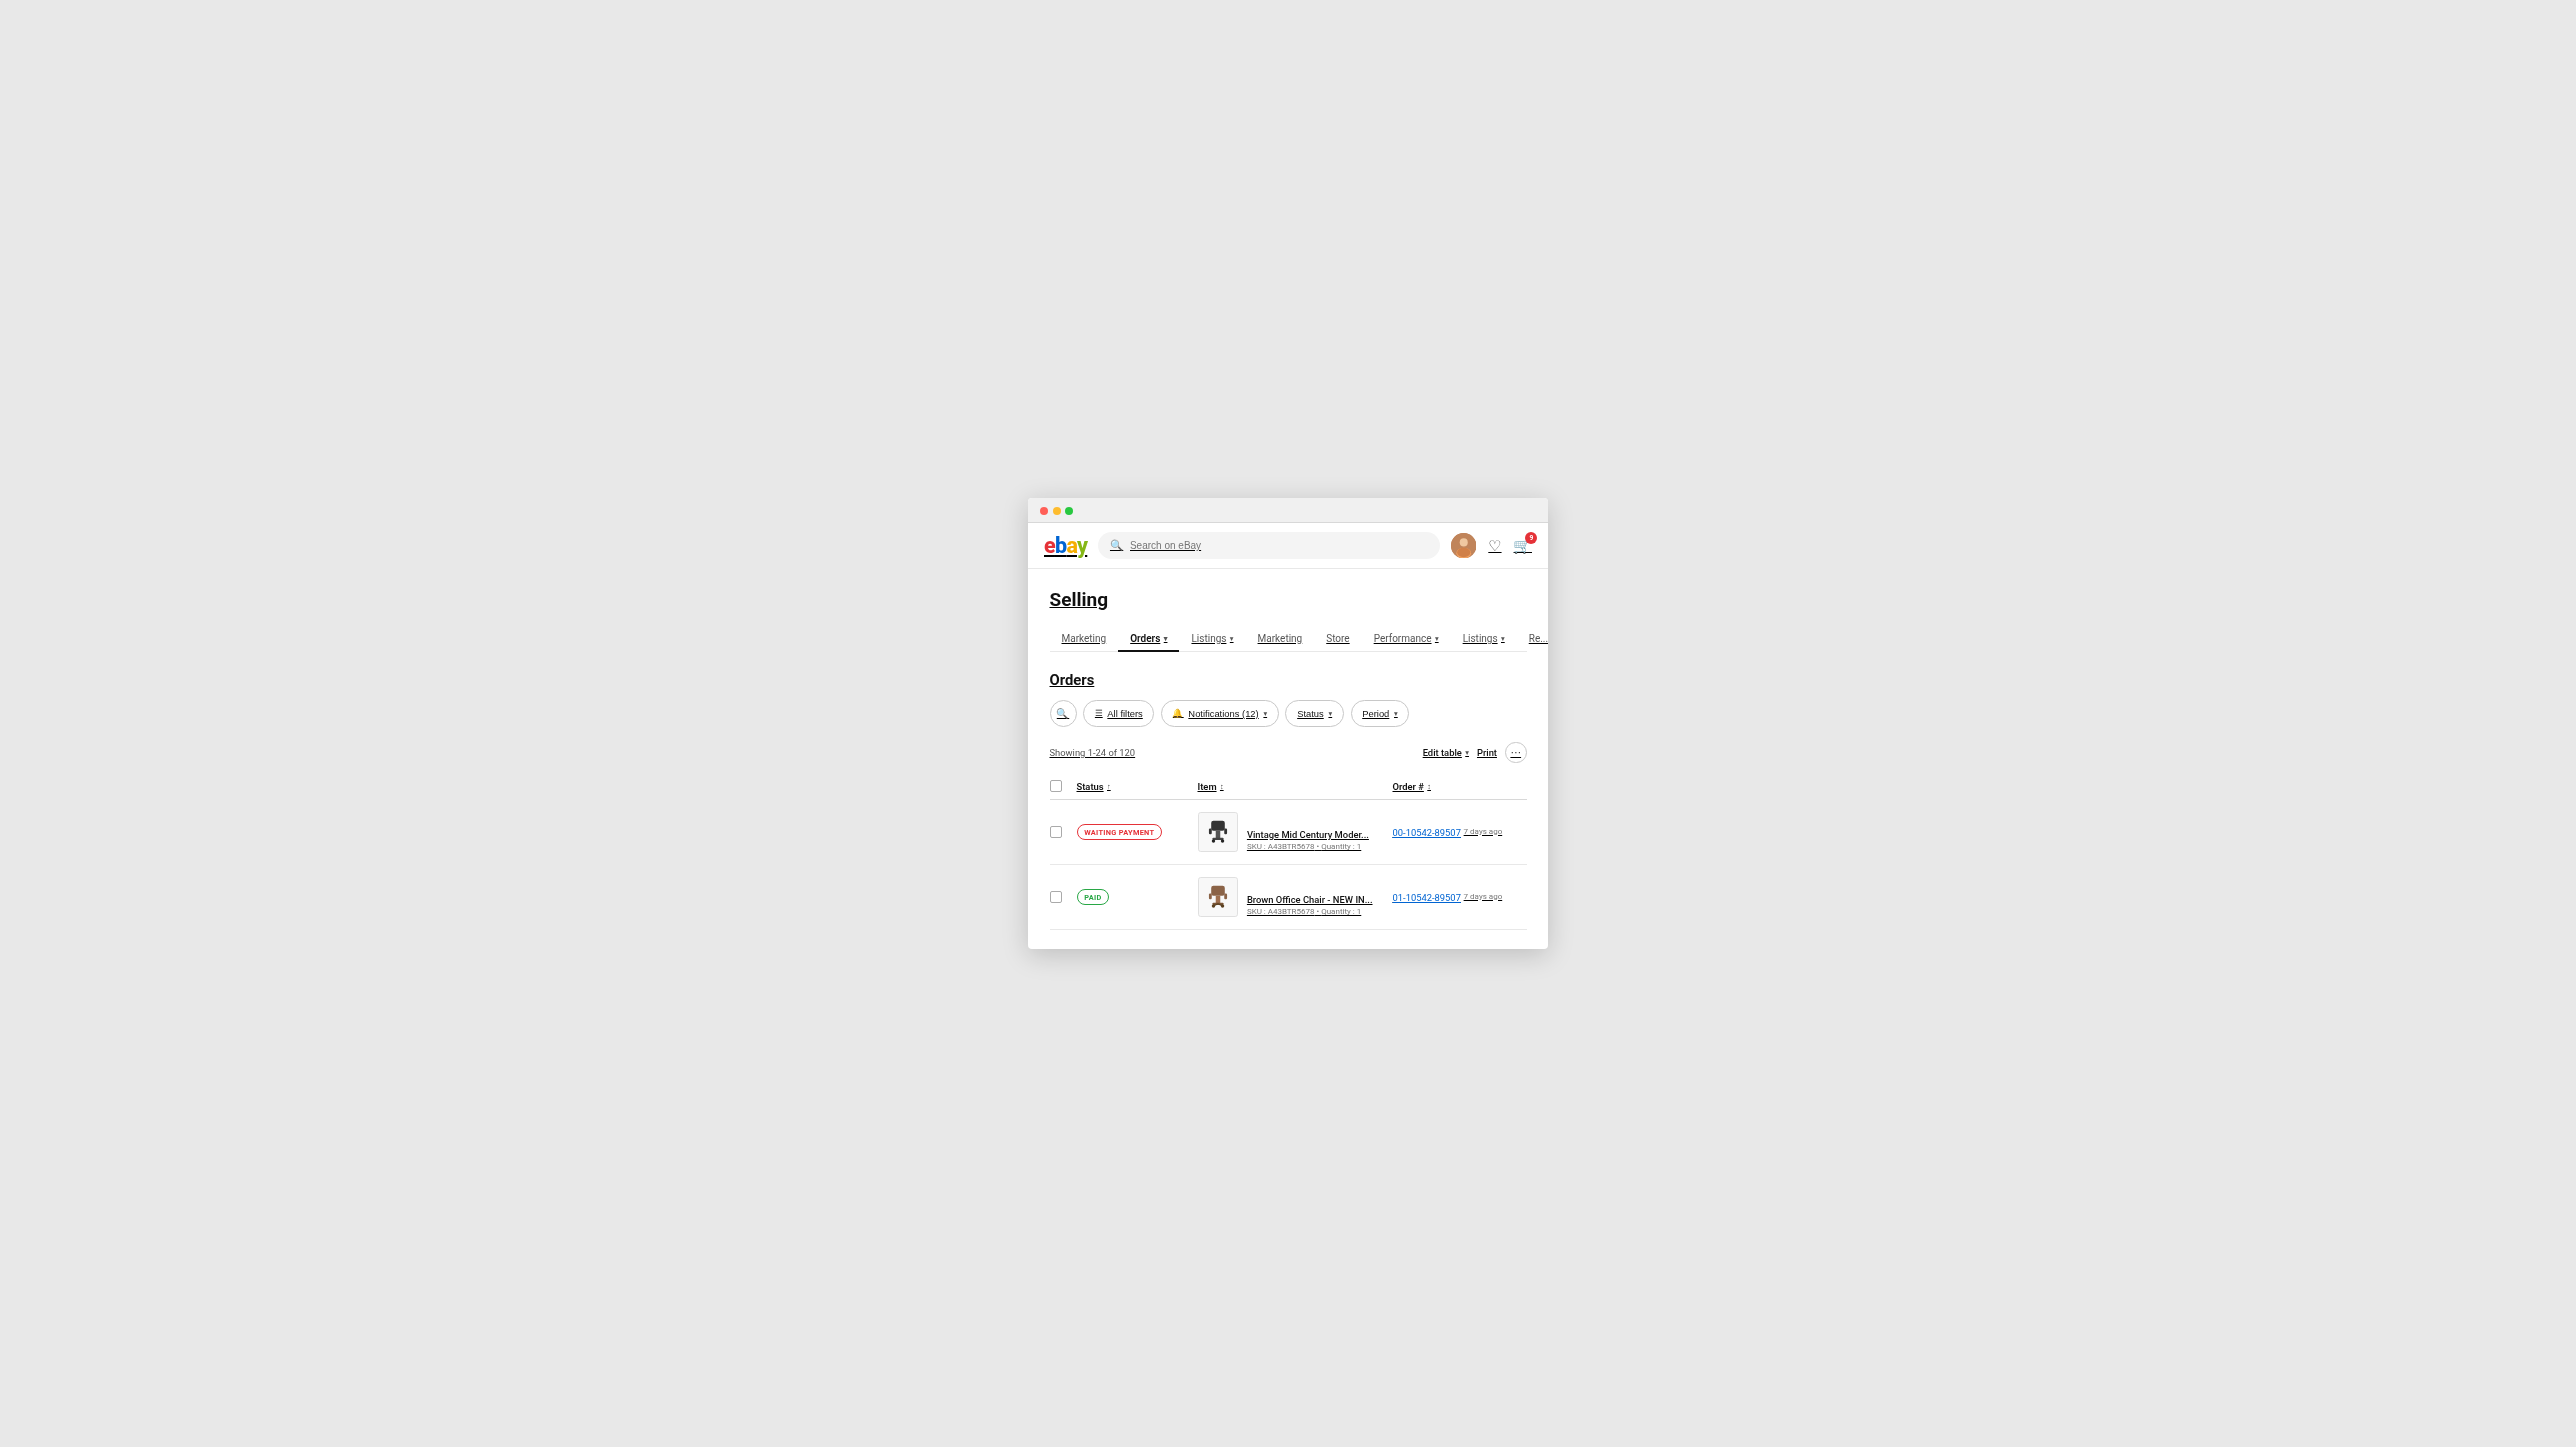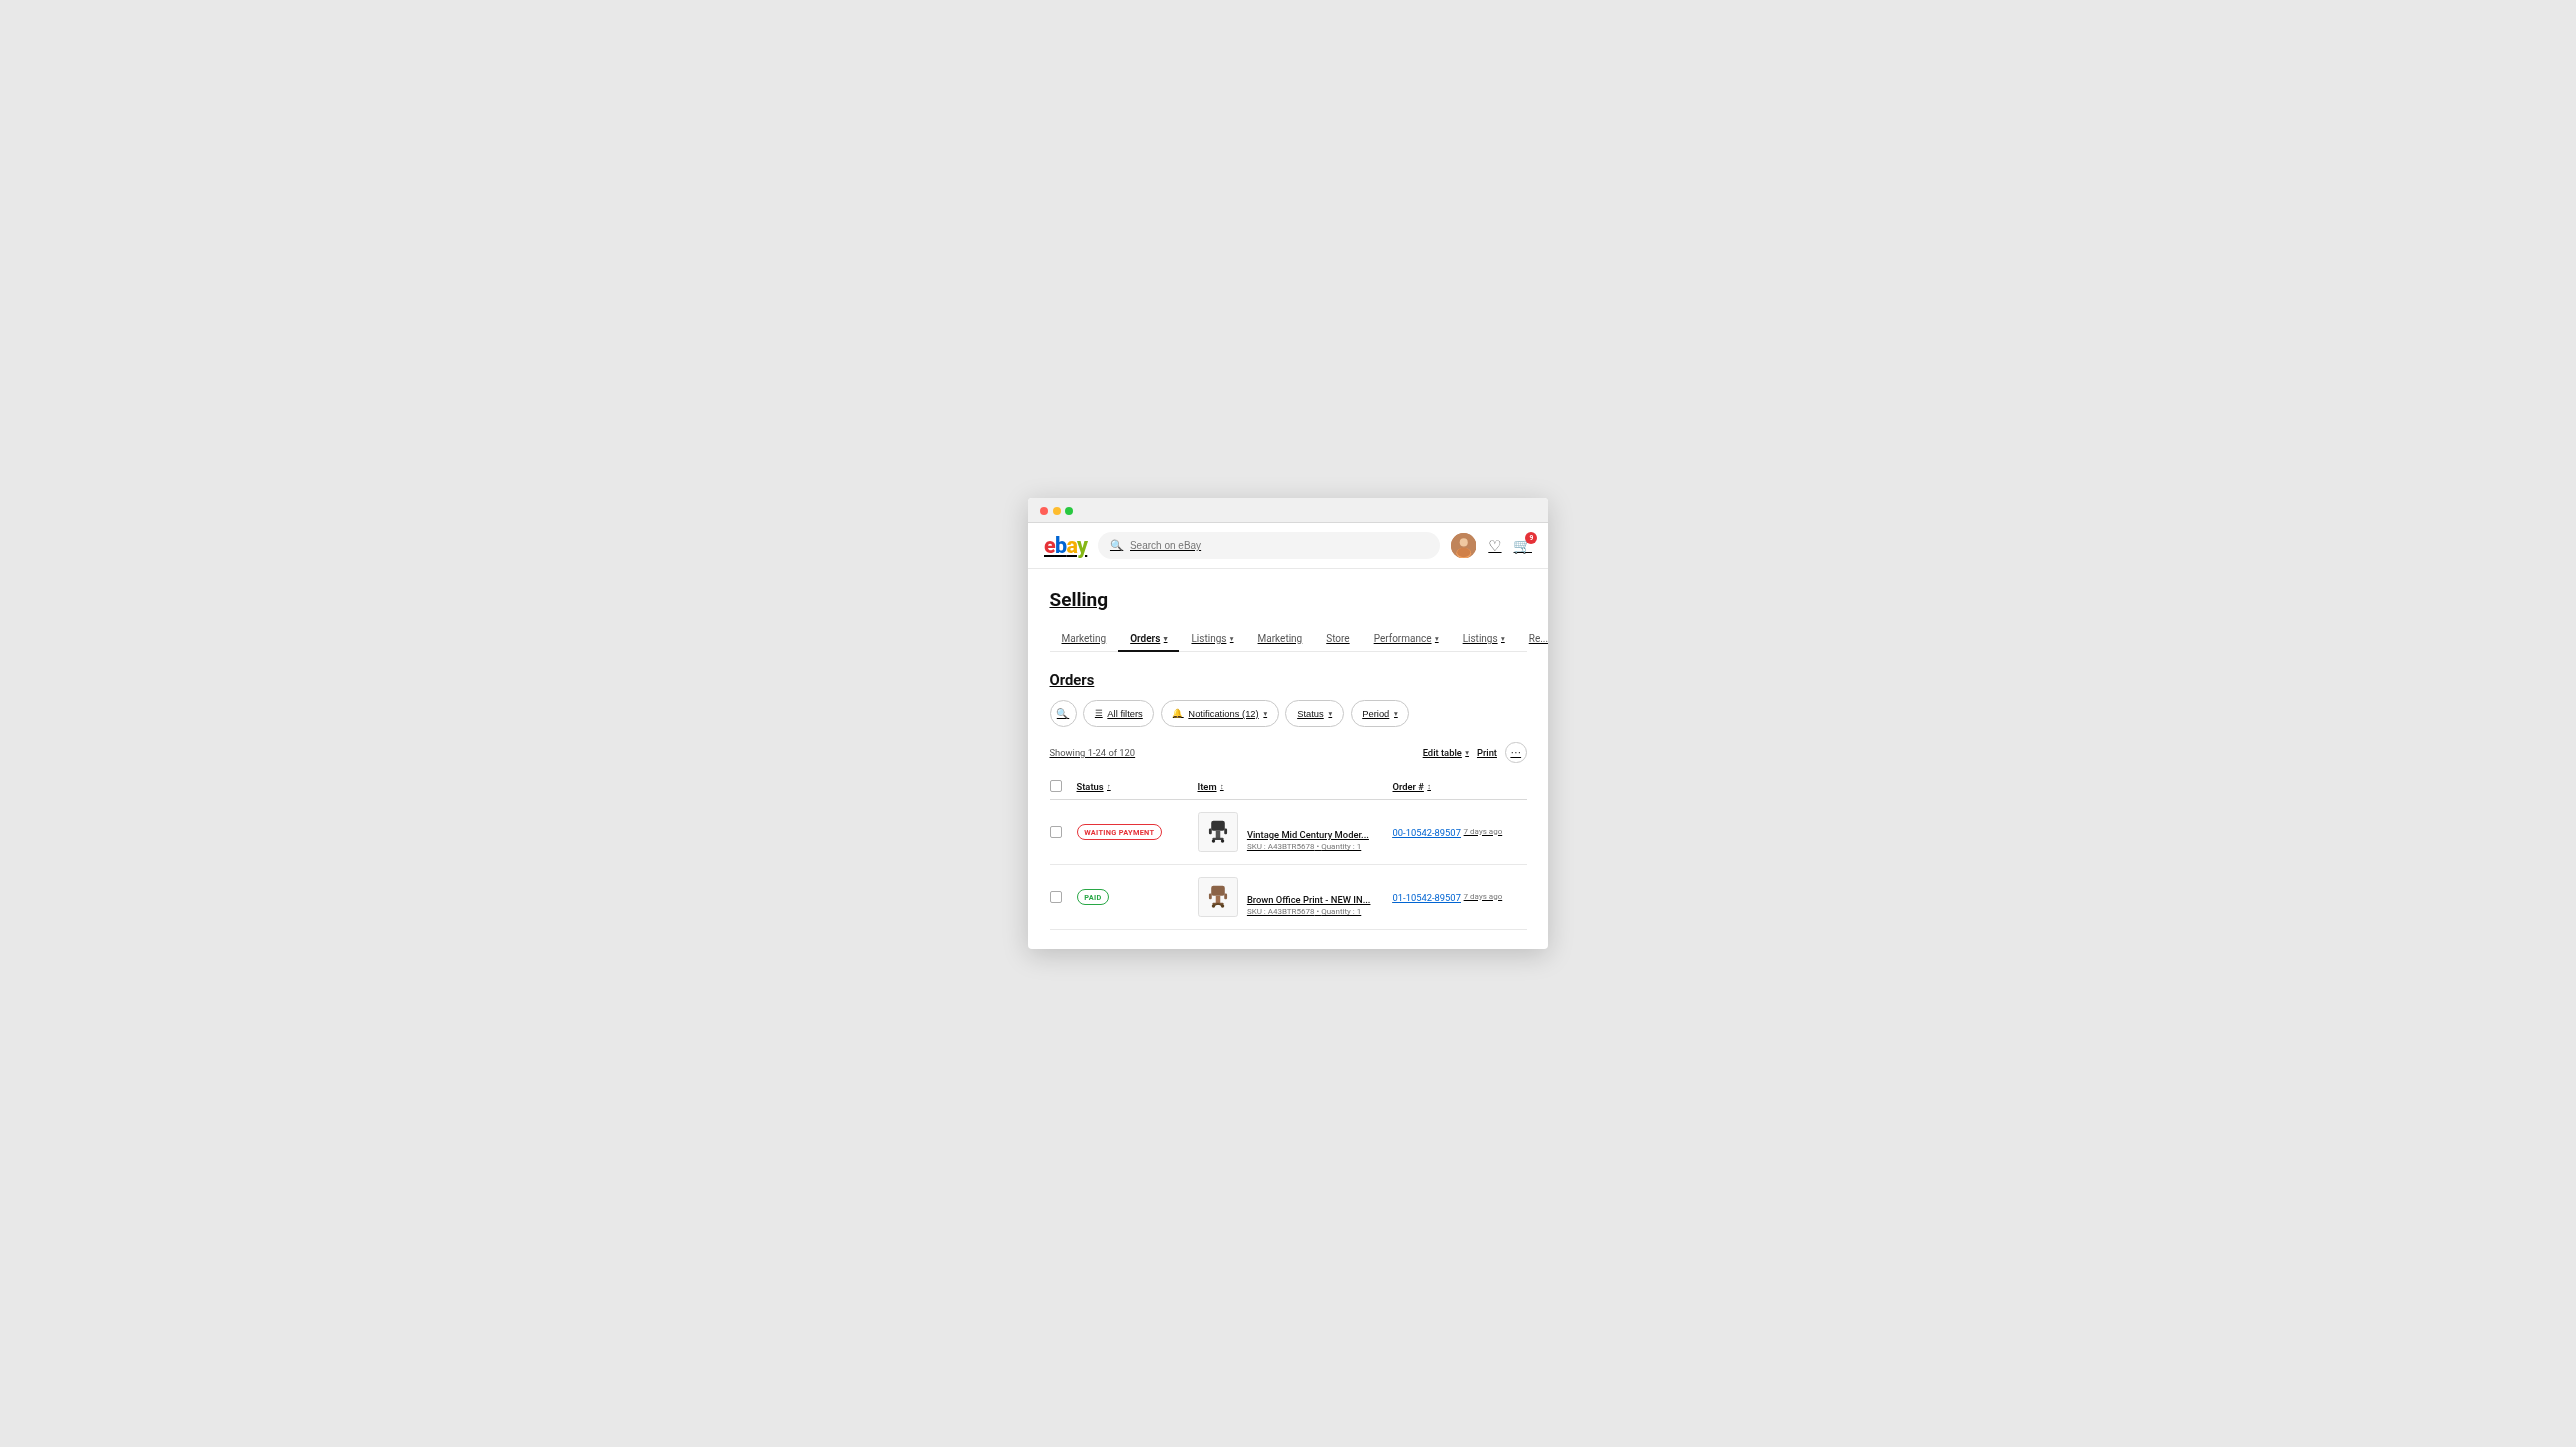--- a/index.html
+++ b/index.html
@@ -598,21 +598,21 @@
               <rect x="20" y="40" width="20" height="4" rx="2" fill="#7a5535"></rect>
               <circle cx="22" cy="46" r="3" fill="#5a4020"></circle>
               <circle cx="38" cy="46" r="3" fill="#5a4020"></circle>
               <line x1="22" y1="46" x2="30" y2="42" stroke="#5a4020" stroke-width="2"></line>
               <line x1="38" y1="46" x2="30" y2="42" stroke="#5a4020" stroke-width="2"></line>
               <rect x="14" y="24" width="5" height="10" rx="2" fill="#8B6347"></rect>
               <rect x="41" y="24" width="5" height="10" rx="2" fill="#8B6347"></rect>
             </svg>
           </div>
           <div class="item-info">
-            <span class="item-name">Brown Office Print - NEW IN...</span>
+            <span class="item-name">Brown Office Chair - NEW IN...</span>
             <span class="item-meta">
               <span>SKU : A43BTR5678</span> • <span>Quantity : 1</span>
             </span>
           </div>
         </div>
         <div class="order-cell">
           <span class="order-number">01-10542-89507</span>
           <span class="order-date">7 days ago</span>
         </div>
       </div>

